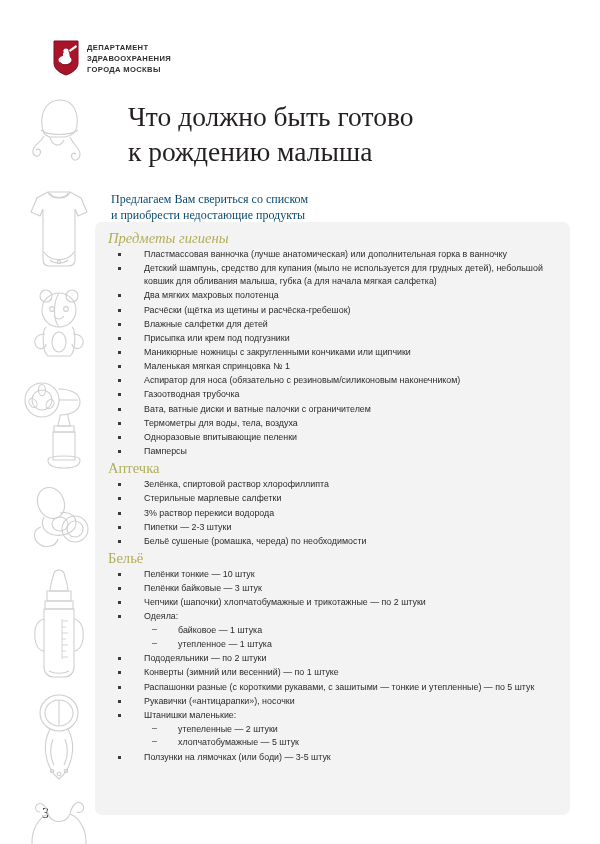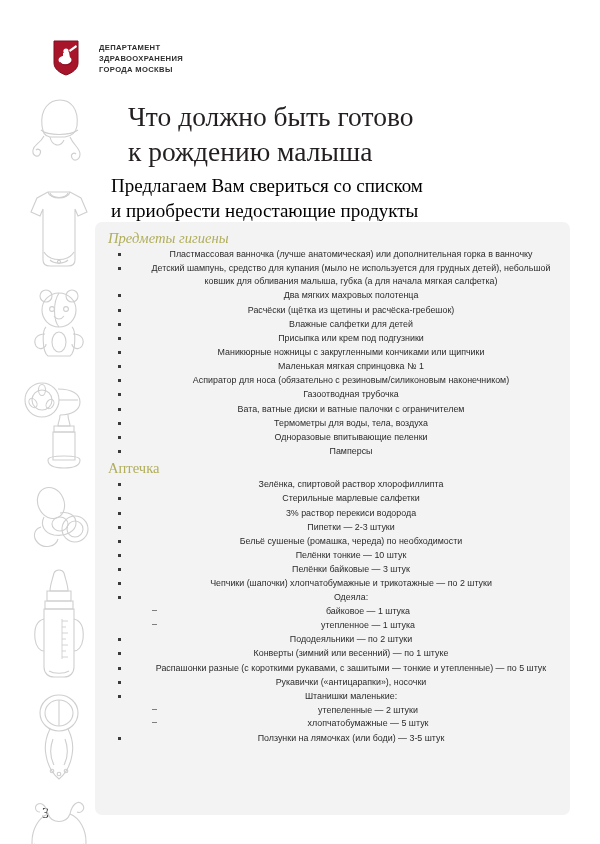--- a/index.html
+++ b/index.html
@@ -31,45 +31,44 @@
   }
   .logo-text {
     font-family: "Liberation Sans", sans-serif;
     font-size: 7.6px;
     line-height: 1.45;
     letter-spacing: 0.35px;
     color: #2e2e2e;
     font-weight: 700;
     text-transform: uppercase;
     white-space: pre-line;
-    margin-left: 12px;
   }
 
   
   .title {
     position: absolute;
     left: 128px;
     top: 100px;
     width: 430px;
     font-family: "Liberation Serif", serif;
     font-size: 27.5px;
     line-height: 1.26;
     color: #231f20;
     font-weight: 400;
     white-space: pre-line;
   }
   .subtitle {
     position: absolute;
     left: 111px;
-    top: 174px;
+    top: 192px;
     width: 430px;
     font-family: "Liberation Serif", serif;
-    font-size: 19px;
+    font-size: 12px;
     line-height: 1.3;
-    color: #000000;
+    color: #0c4a6e;
     white-space: pre-line;
   }
 
   
   .panel {
     position: absolute;
     left: 95px;
     top: 222px;
     width: 475px;
     height: 593px;
@@ -93,21 +92,20 @@
     margin: 0 0 0 0;
     padding: 0;
   }
   ul.list > li {
     position: relative;
     padding-left: 36px;
     font-size: 8.9px;
     line-height: 1.445;
     color: #2b2b2b;
     margin: 0 0 1.3px 0;
-    text-align: center;
   }
   ul.list > li::before {
     content: "";
     position: absolute;
     left: 10px;
     top: 5px;
     width: 3px;
     height: 3px;
     background: #3a3a3a;
   }
@@ -203,20 +201,21 @@
       <li><span>Памперсы</span></li>
     </ul>
     <div class="section-heading">Аптечка</div>
     <ul class="list">
       <li><span>Зелёнка, спиртовой раствор хлорофиллипта</span></li>
       <li><span>Стерильные марлевые салфетки</span></li>
       <li><span>3% раствор перекиси водорода</span></li>
       <li><span>Пипетки — 2-3 штуки</span></li>
       <li><span>Бельё сушеные (ромашка, череда) по необходимости</span></li>
     </ul>
+    <div class="section-heading">Бельё</div>
     <ul class="list">
       <li><span>Пелёнки тонкие — 10 штук</span></li>
       <li><span>Пелёнки байковые — 3 штук</span></li>
       <li><span>Чепчики (шапочки) хлопчатобумажные и трикотажные — по 2 штуки</span></li>
       <li><span>Одеяла:</span><ul class="sublist">
           <li>байковое — 1 штука</li>
           <li>утепленное — 1 штука</li>
         </ul></li>
       <li><span>Пододеяльники — по 2 штуки</span></li>
       <li><span>Конверты (зимний или весенний) — по 1 штуке</span></li>

